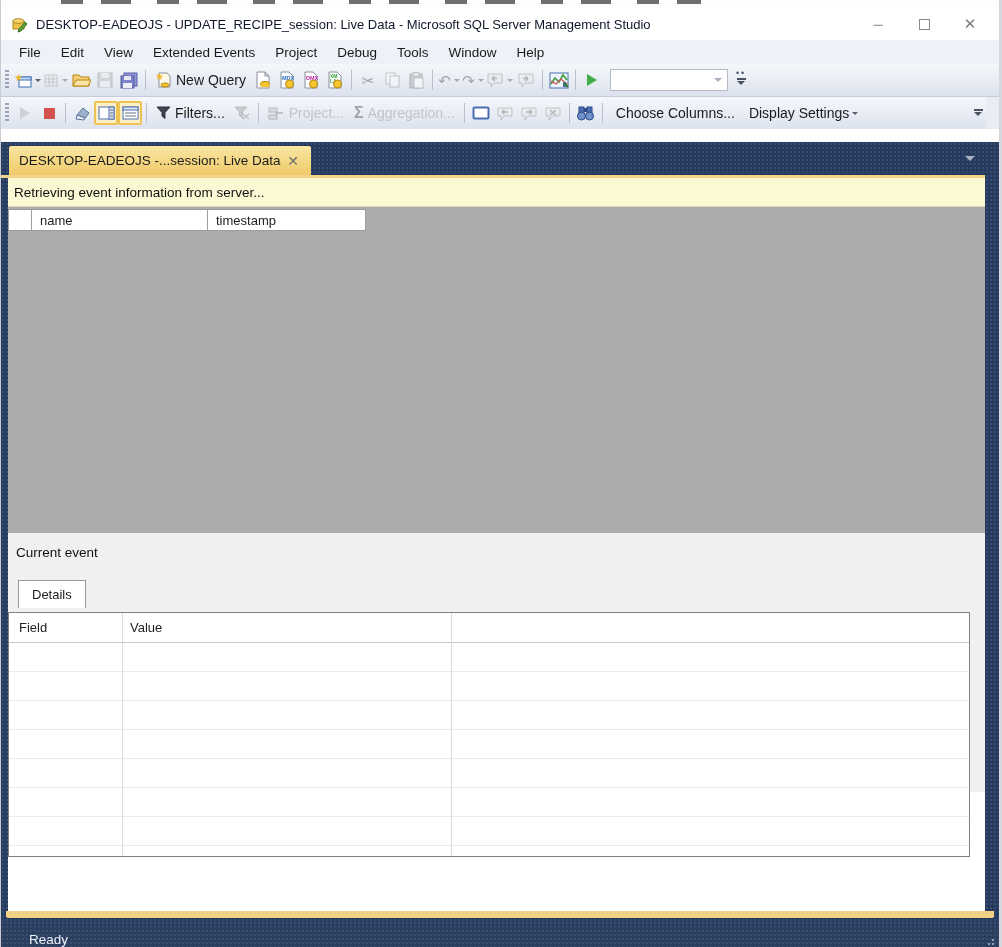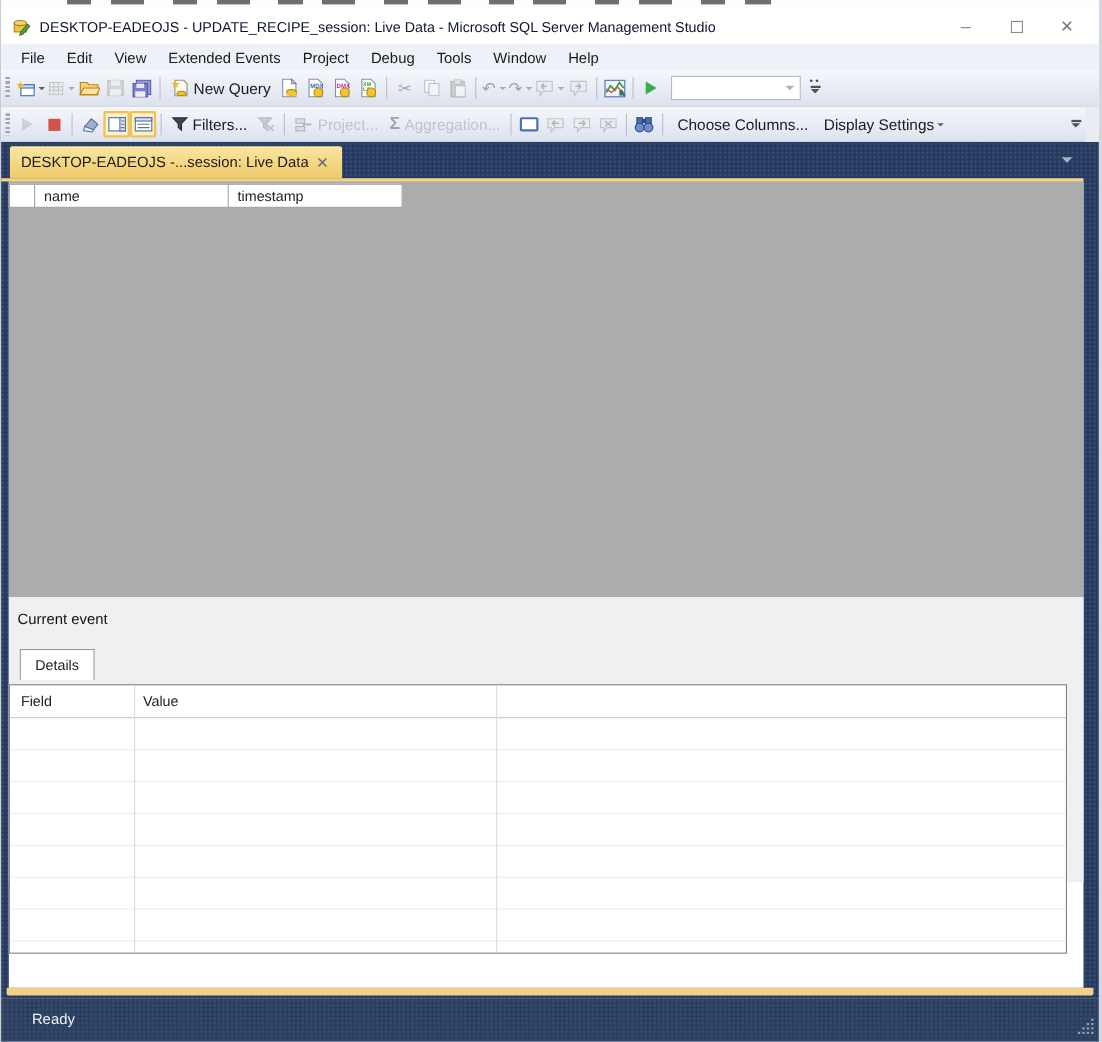--- a/index.html
+++ b/index.html
@@ -54,31 +54,31 @@
   .play-tri { width:0; height:0; border-top:6px solid transparent; border-bottom:6px solid transparent;
               border-left:10px solid #3fae49; }
   .play-tri.gray { border-left-color:#a9aeb8; }
   .stop-sq { width:11px; height:11px; background:#d2524e; }
 
   
   .mdi { height:779px; background-color:#253a5e;
     background-image:radial-gradient(circle, rgba(150,170,205,.16) 1px, transparent 1.3px);
     background-size:4px 4px; padding-left:7px; }
   .tabstrip { height:36px; display:flex; align-items:flex-end; position:relative;
-              border-bottom:3px solid #f1d286; margin-right:14px; margin-left:-7px; padding-left:8px; }
+              border-bottom:3px solid #f1d286; margin-right:14px; margin-left:-7px; padding-left:8px;margin-top:13px; }
   .doc-tab { height:29px; width:302px; background:linear-gradient(#f9e7a3,#efc968);
              display:flex; align-items:center; padding:0 10px; border-radius:2px 2px 0 0;
              font-size:13.5px; color:#1c1c1c; }
   .tab-close { margin-left:auto; color:#6d6d6d; font-size:14px; padding:0 2px; }
   .tab-dd { position:absolute; right:10px; top:14px; width:0; height:0;
             border:5px solid transparent; border-top-color:#aab3c2; }
   .doc { width:977px; height:733px; background:#fff; }
   .notif { height:29px; background:#fbf9d4; border-bottom:1px solid #dbd8b8;
            display:flex; align-items:center; padding-left:6px; font-size:13.5px; color:#111; }
-  .grid-area { height:378px; background:#acacac; padding-top:2px; }
+  .grid-area { height:326px; background:#acacac; padding-top:2px; }
   .grid-header { display:flex; height:22px; }
   .gh-cell { background:#fff; border:1px solid #9d9d9d; border-left:none; font-size:13px;
              color:#222; display:flex; align-items:center; padding-left:8px; }
   .gh-cell.first { border-left:1px solid #9d9d9d; width:24px; padding-left:0; }
   .gh-name { width:176px; }
   .gh-ts { width:158px; }
 
   .current-event { height:259px; background:#eff0f1; padding-top:12px; }
   .ce-title { font-size:13.5px; color:#111; margin-left:8px; }
   .details-tab { display:inline-flex; align-items:center; margin-left:10px; margin-top:20px;
@@ -435,20 +435,23 @@
     <div class="tabstrip">
       <div class="doc-tab">
         <span>DESKTOP-EADEOJS -...session: Live Data</span>
         <span class="tab-close">✕</span>
       </div>
       <span class="tab-dd"></span>
     </div>
 
     <div class="doc">
 
+      <div class="notif">
+        <span>Retrieving event information from server...</span>
+      </div>
 
       <div class="grid-area">
         <div class="grid-header">
           <span class="gh-cell first"></span>
           <span class="gh-cell gh-name">name</span>
           <span class="gh-cell gh-ts">timestamp</span>
         </div>
       </div>
 
       <div class="current-event">

